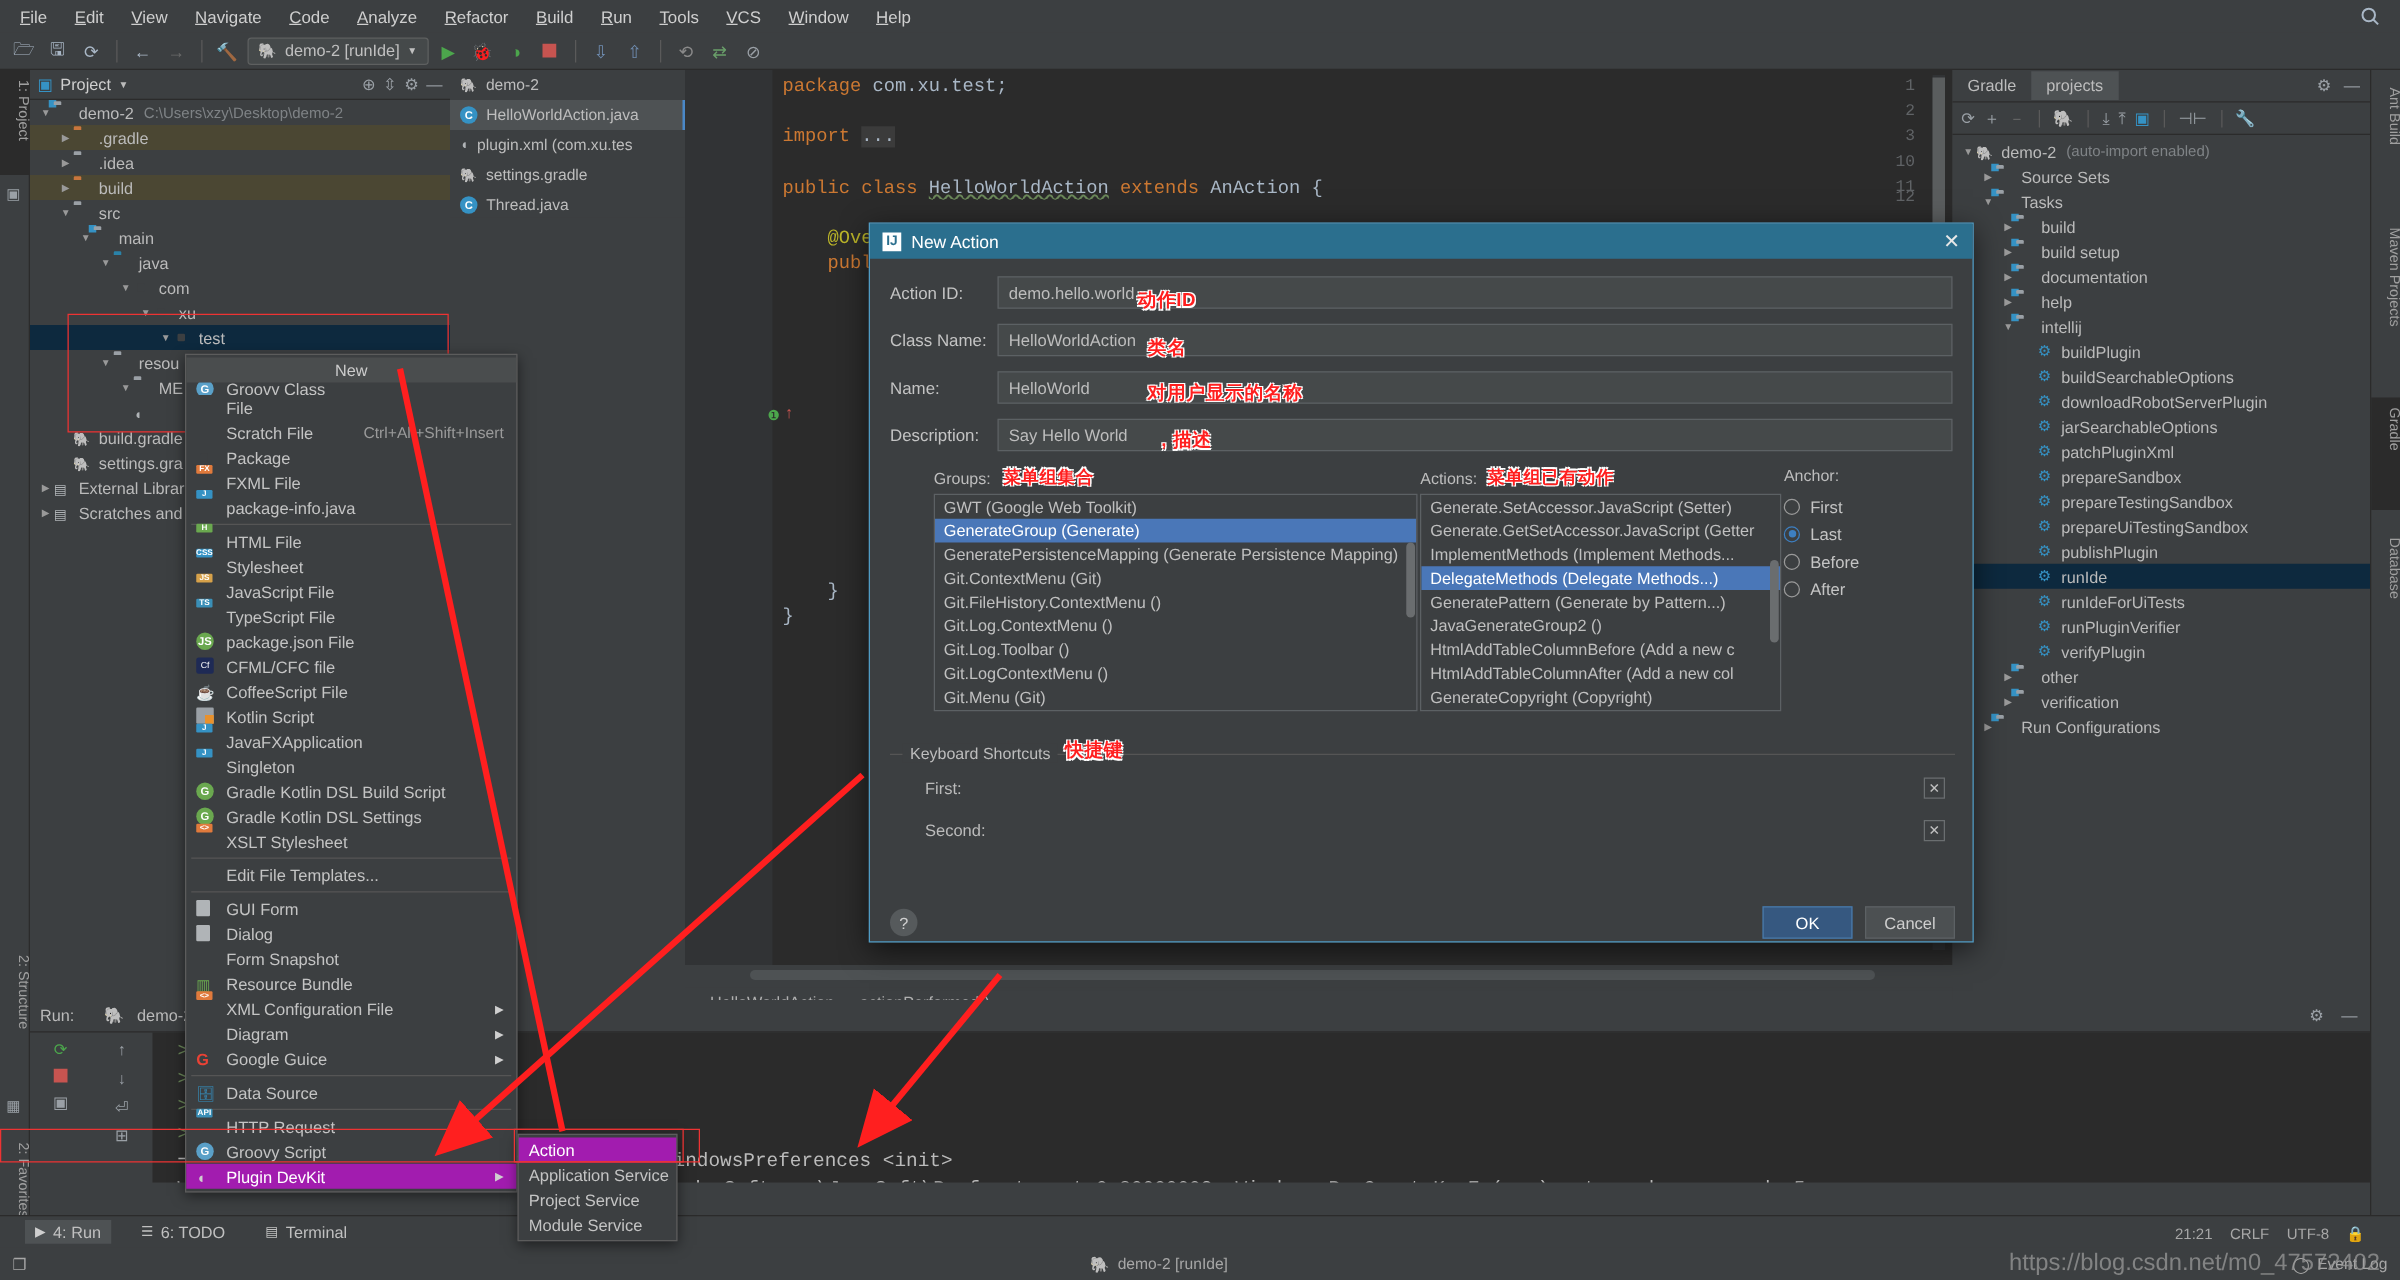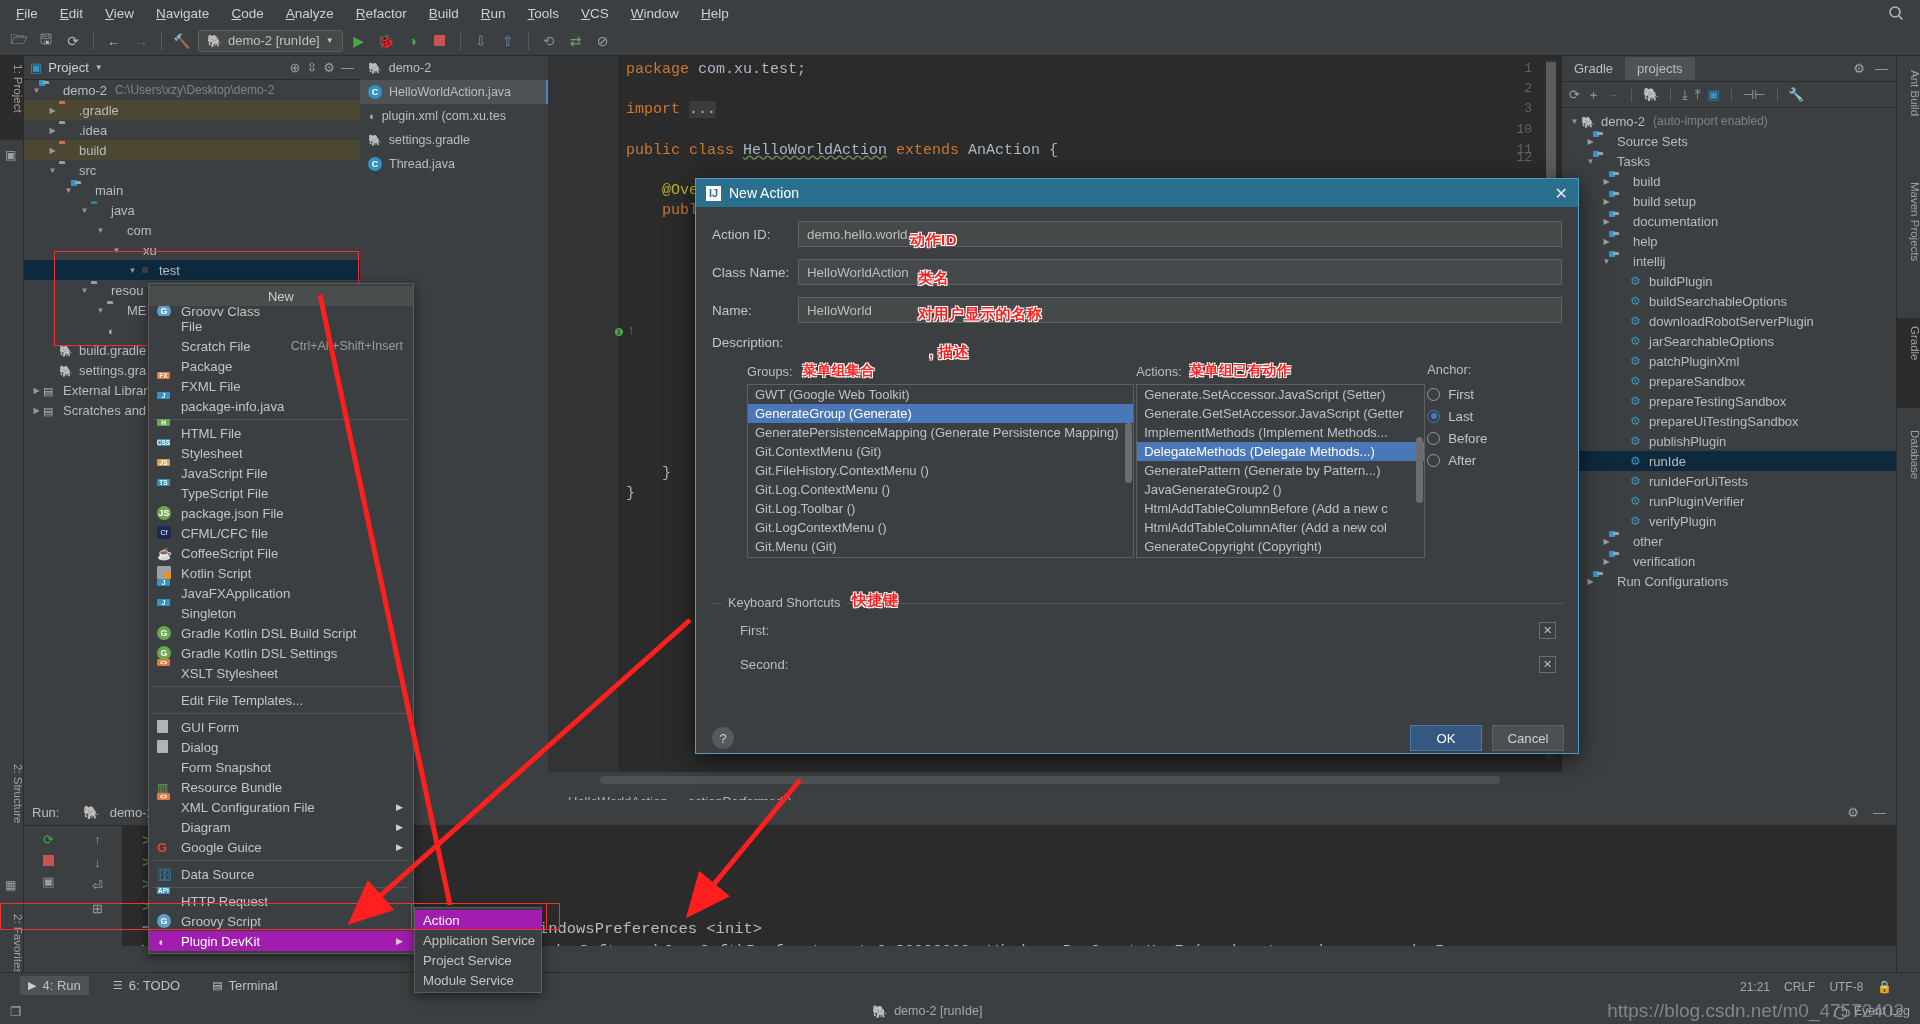--- a/index.html
+++ b/index.html
@@ -876,20 +876,23 @@
       <div class="frow">
         <label>Name:</label>
         <div class="inp">
           <span>HelloWorld</span>
         </div>
       </div>
       <div class="zh" style="left:222px; top:98px;">对用户显示的名称</div>
 
       <div class="frow">
         <label>Description:</label>
+        <div class="inp">
+          <span>Say Hello World</span>
+        </div>
       </div>
       <div class="zh" style="left:233px; top:136px;">, 描述</div>
 
 
       <div style="display:flex; gap:2px;padding-left:35px;">
 
         <div style="width:402px;">
           <div style="display:flex; align-items:center; gap:10px; margin-bottom:4px;">
             <span class="sect">Groups:</span>
             <span class="zh" style="position:static; font-size:14px;">菜单组集合</span>

